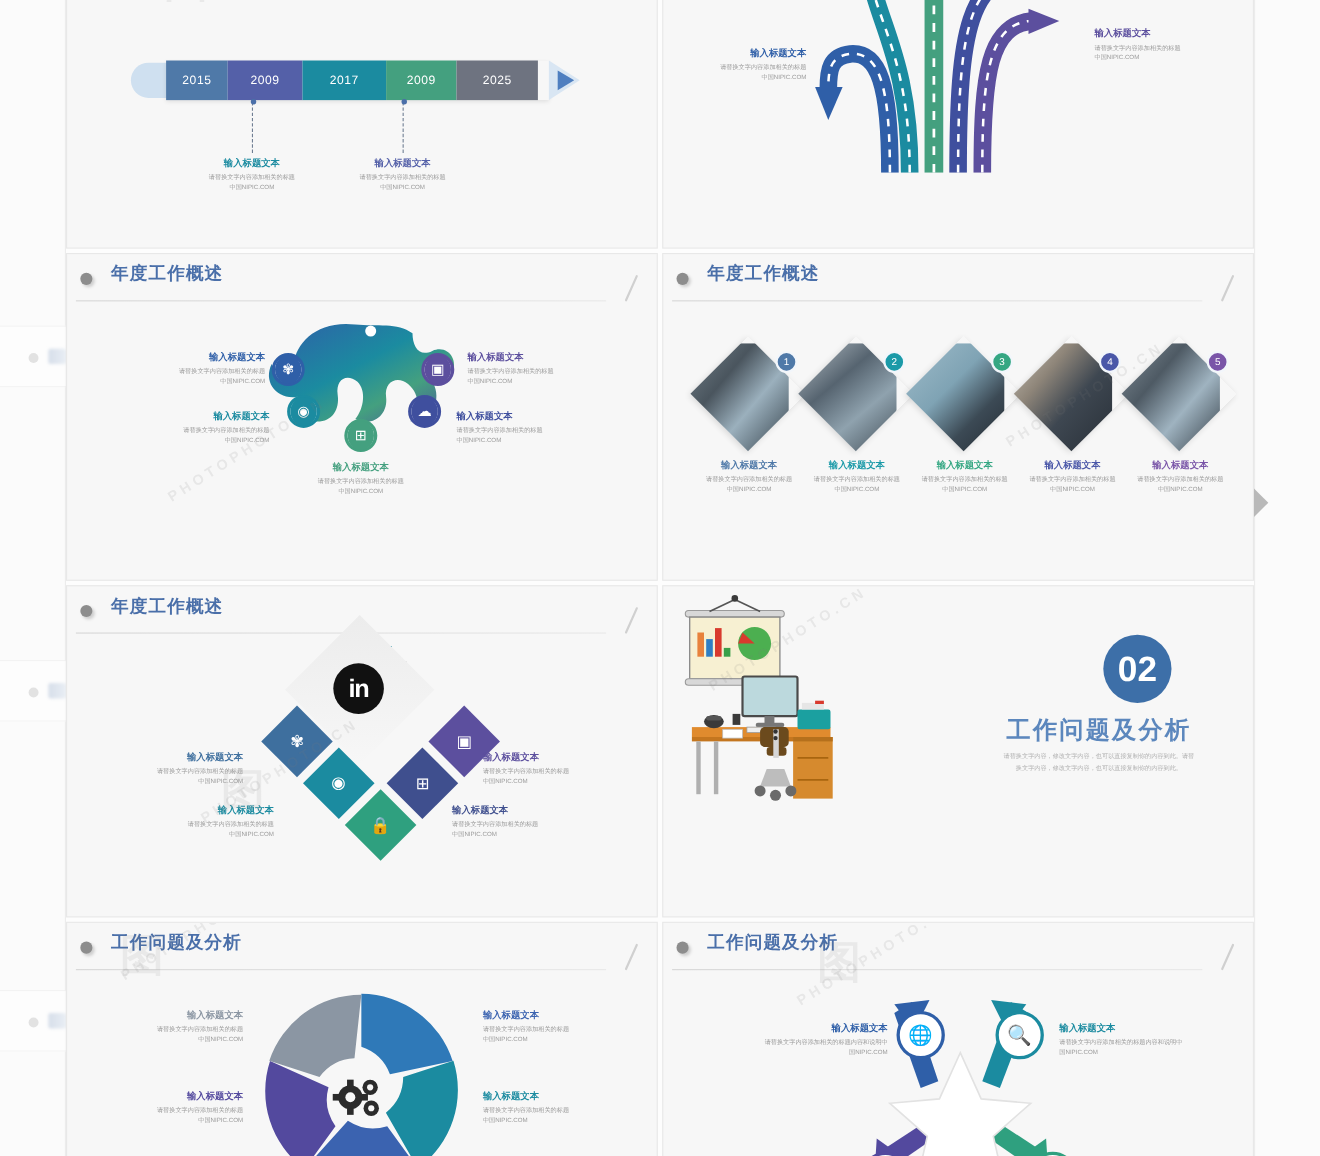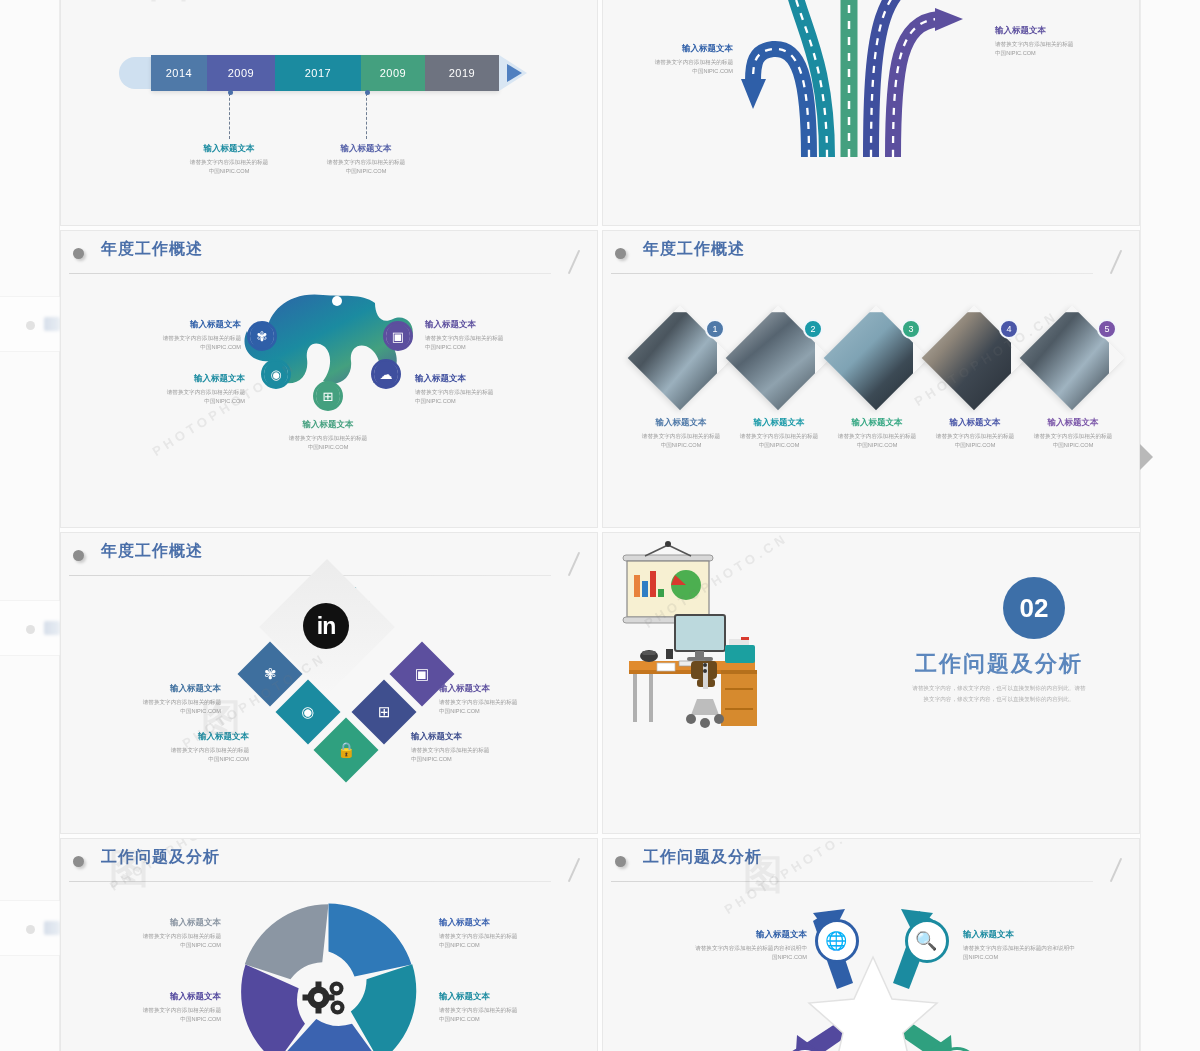--- a/index.html
+++ b/index.html
@@ -107,21 +107,21 @@
   .dq em { transform:rotate(-45deg); font-style:normal; color:#fff; font-size:15px; }
   .dcenter { position:absolute; left:38px; top:0px; width:96px; height:96px; transform:rotate(45deg);
              background:linear-gradient(135deg,#ececec,#f7f7f7); }
   .linked { position:absolute; left:62px; top:24px; width:46px; height:46px; border-radius:50%;
             background:#111; color:#fff; display:flex; align-items:center; justify-content:center;
             font-size:23px; font-weight:bold; letter-spacing:-1px; }
 
   
   .desk { position:absolute; left:10px; top:0px; width:290px; height:260px; }
   .num-circle { position:absolute; right:74px; top:44px; width:62px; height:62px; border-radius:50%;
-                background:#3d6fa8; color:#fff; font-size:26px; font-weight:bold;
+                background:#3d6fa8; color:#fff; font-size:32px; font-weight:bold;
                 display:flex; align-items:center; justify-content:center; }
   .sec-title { position:absolute; right:30px; top:116px; width:220px; text-align:center;
                font-size:22px; font-weight:bold; color:#5c87bd; letter-spacing:2px; }
   .sec-sub { position:absolute; right:30px; top:150px; width:220px; text-align:center;
              font-size:5.6px; color:#b0b0b0; line-height:1.9; }
 
   
   .pin { position:absolute; left:175px; top:14px; width:185px; height:185px; }
 
   
@@ -157,25 +157,25 @@
   <div class="nav-next"></div>
 
   <div class="grid">
 
     <div class="slide s-r0 s-cL">
       <div class="body" style="top:0">
 
         <div class="tl-wrap">
           <div class="tl-cap"></div>
           <div class="tl-bar">
-            <div class="tl-seg" style="background:#4f79a8;width:56px">2014</div>
+            <div class="tl-seg" style="background:#4f79a8;width:56px">2015</div>
             <div class="tl-seg" style="background:#5460a8;width:68px">2009</div>
-            <div class="tl-seg" style="background:#1b8ba0;width:86px">2017</div>
+            <div class="tl-seg" style="background:#1b8ba0;width:76px">2017</div>
             <div class="tl-seg" style="background:#44a07f;width:64px">2009</div>
-            <div class="tl-seg" style="background:#6e7380;width:74px">2019</div>
+            <div class="tl-seg" style="background:#6e7380;width:74px">2025</div>
           </div>
           <div class="tl-tip"></div>
           <div class="tl-tip2"></div>
         </div>
 
         <div class="dash-v dn" style="left:168px;top:168px;height:46px"></div>
         <div class="dash-v dn" style="left:305px;top:168px;height:46px"></div>
 
         <div class="tb c" style="left:108px;top:218px;">
           <div class="t" style="color:#1b8ba0">输入标题文本</div>

